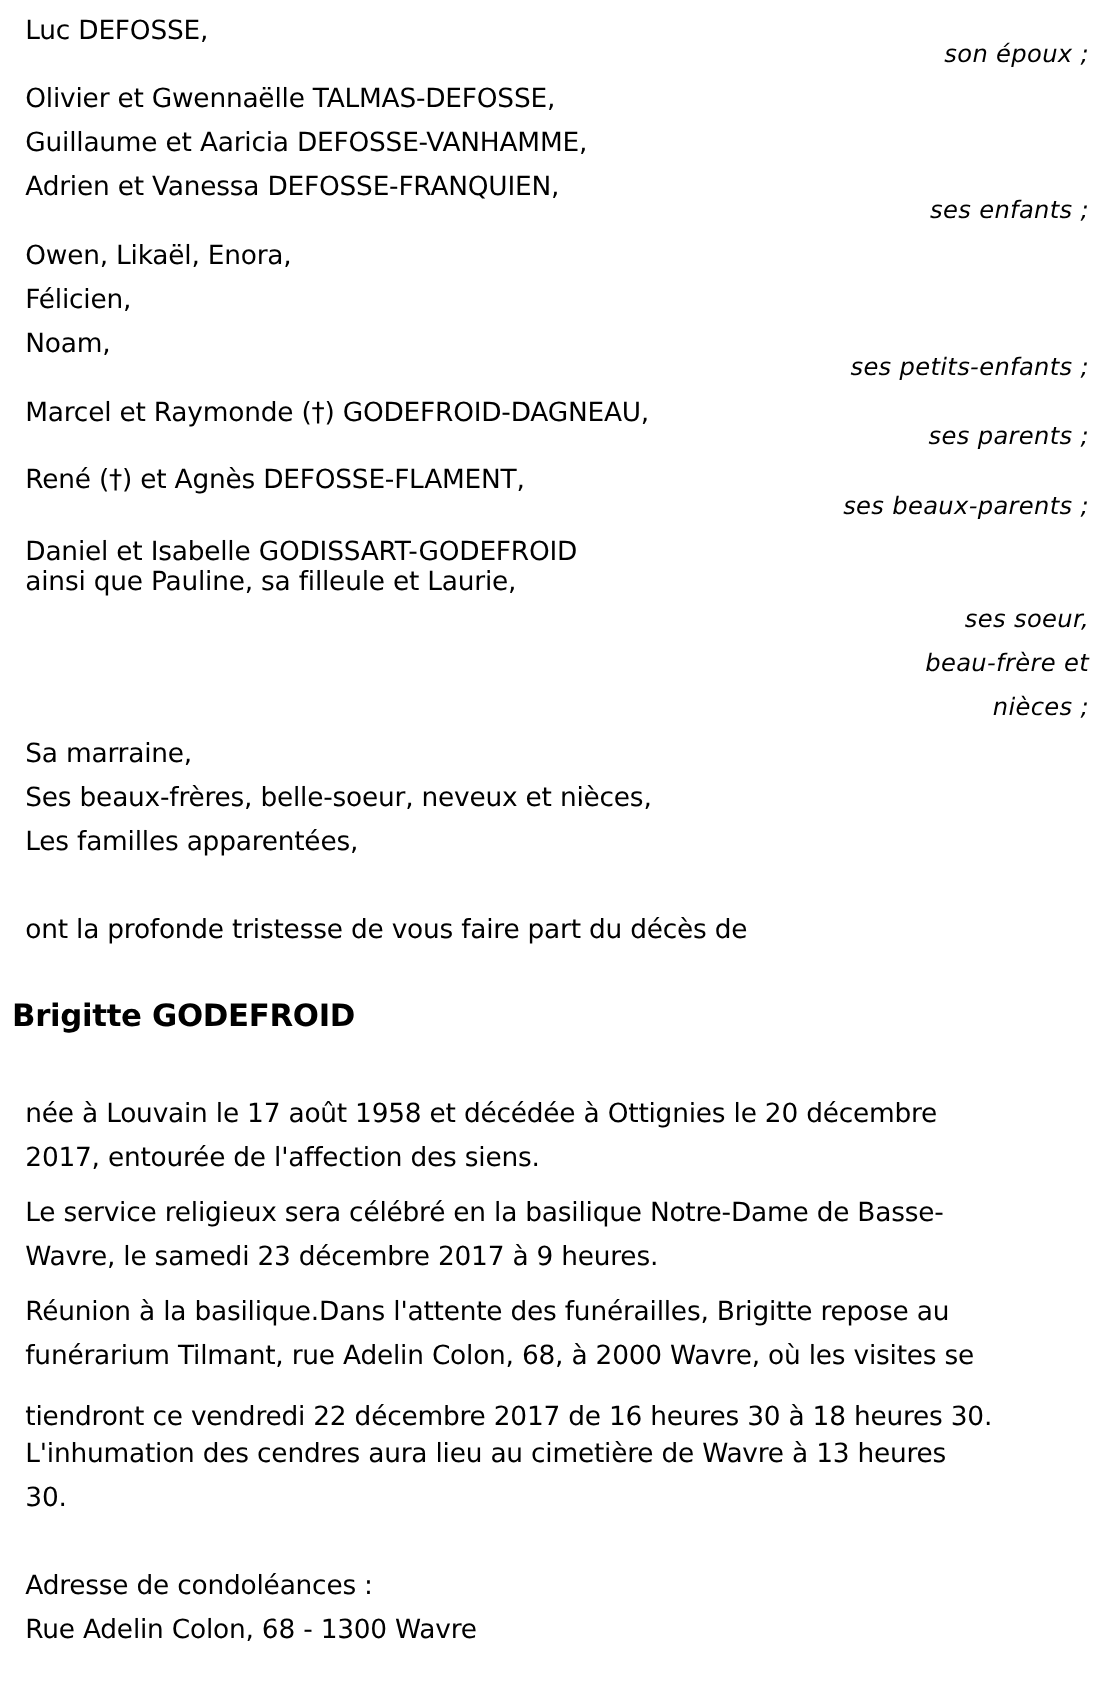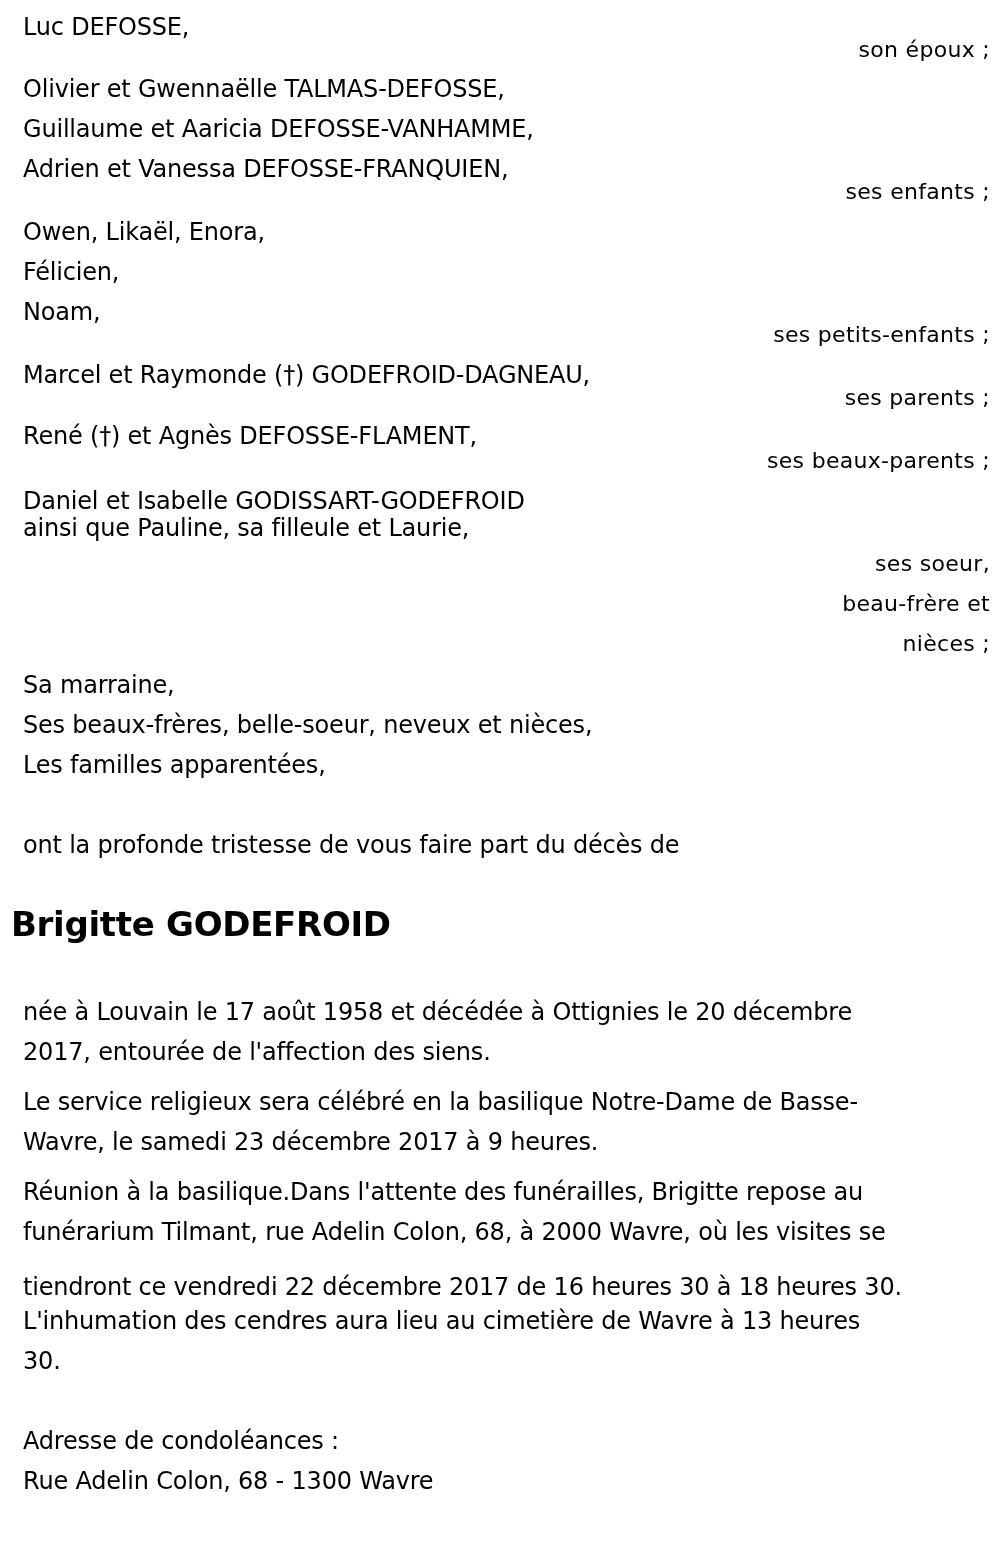--- a/index.html
+++ b/index.html
@@ -22,30 +22,31 @@
       white-space: nowrap;
       line-height: 30px;
       font-size: 24px;
       letter-spacing: -0.2px;
       margin-left: 12px;
     }
     .rel {
       position: absolute;
       right: 10px;
       white-space: nowrap;
+      font-style: italic;
       font-size: 22px;
       line-height: 28px;
       text-align: right;
       letter-spacing: 0.3px;
     }
     .name {
       position: absolute;
       left: 11px;
       font-weight: bold;
-      font-size: 34px;
+      font-size: 28px;
       line-height: 40px;
       white-space: nowrap;
       letter-spacing: -0.3px;
     }
     .bold { font-weight: normal; }
   </style>
 </head>
 <body>
 
 <div>

